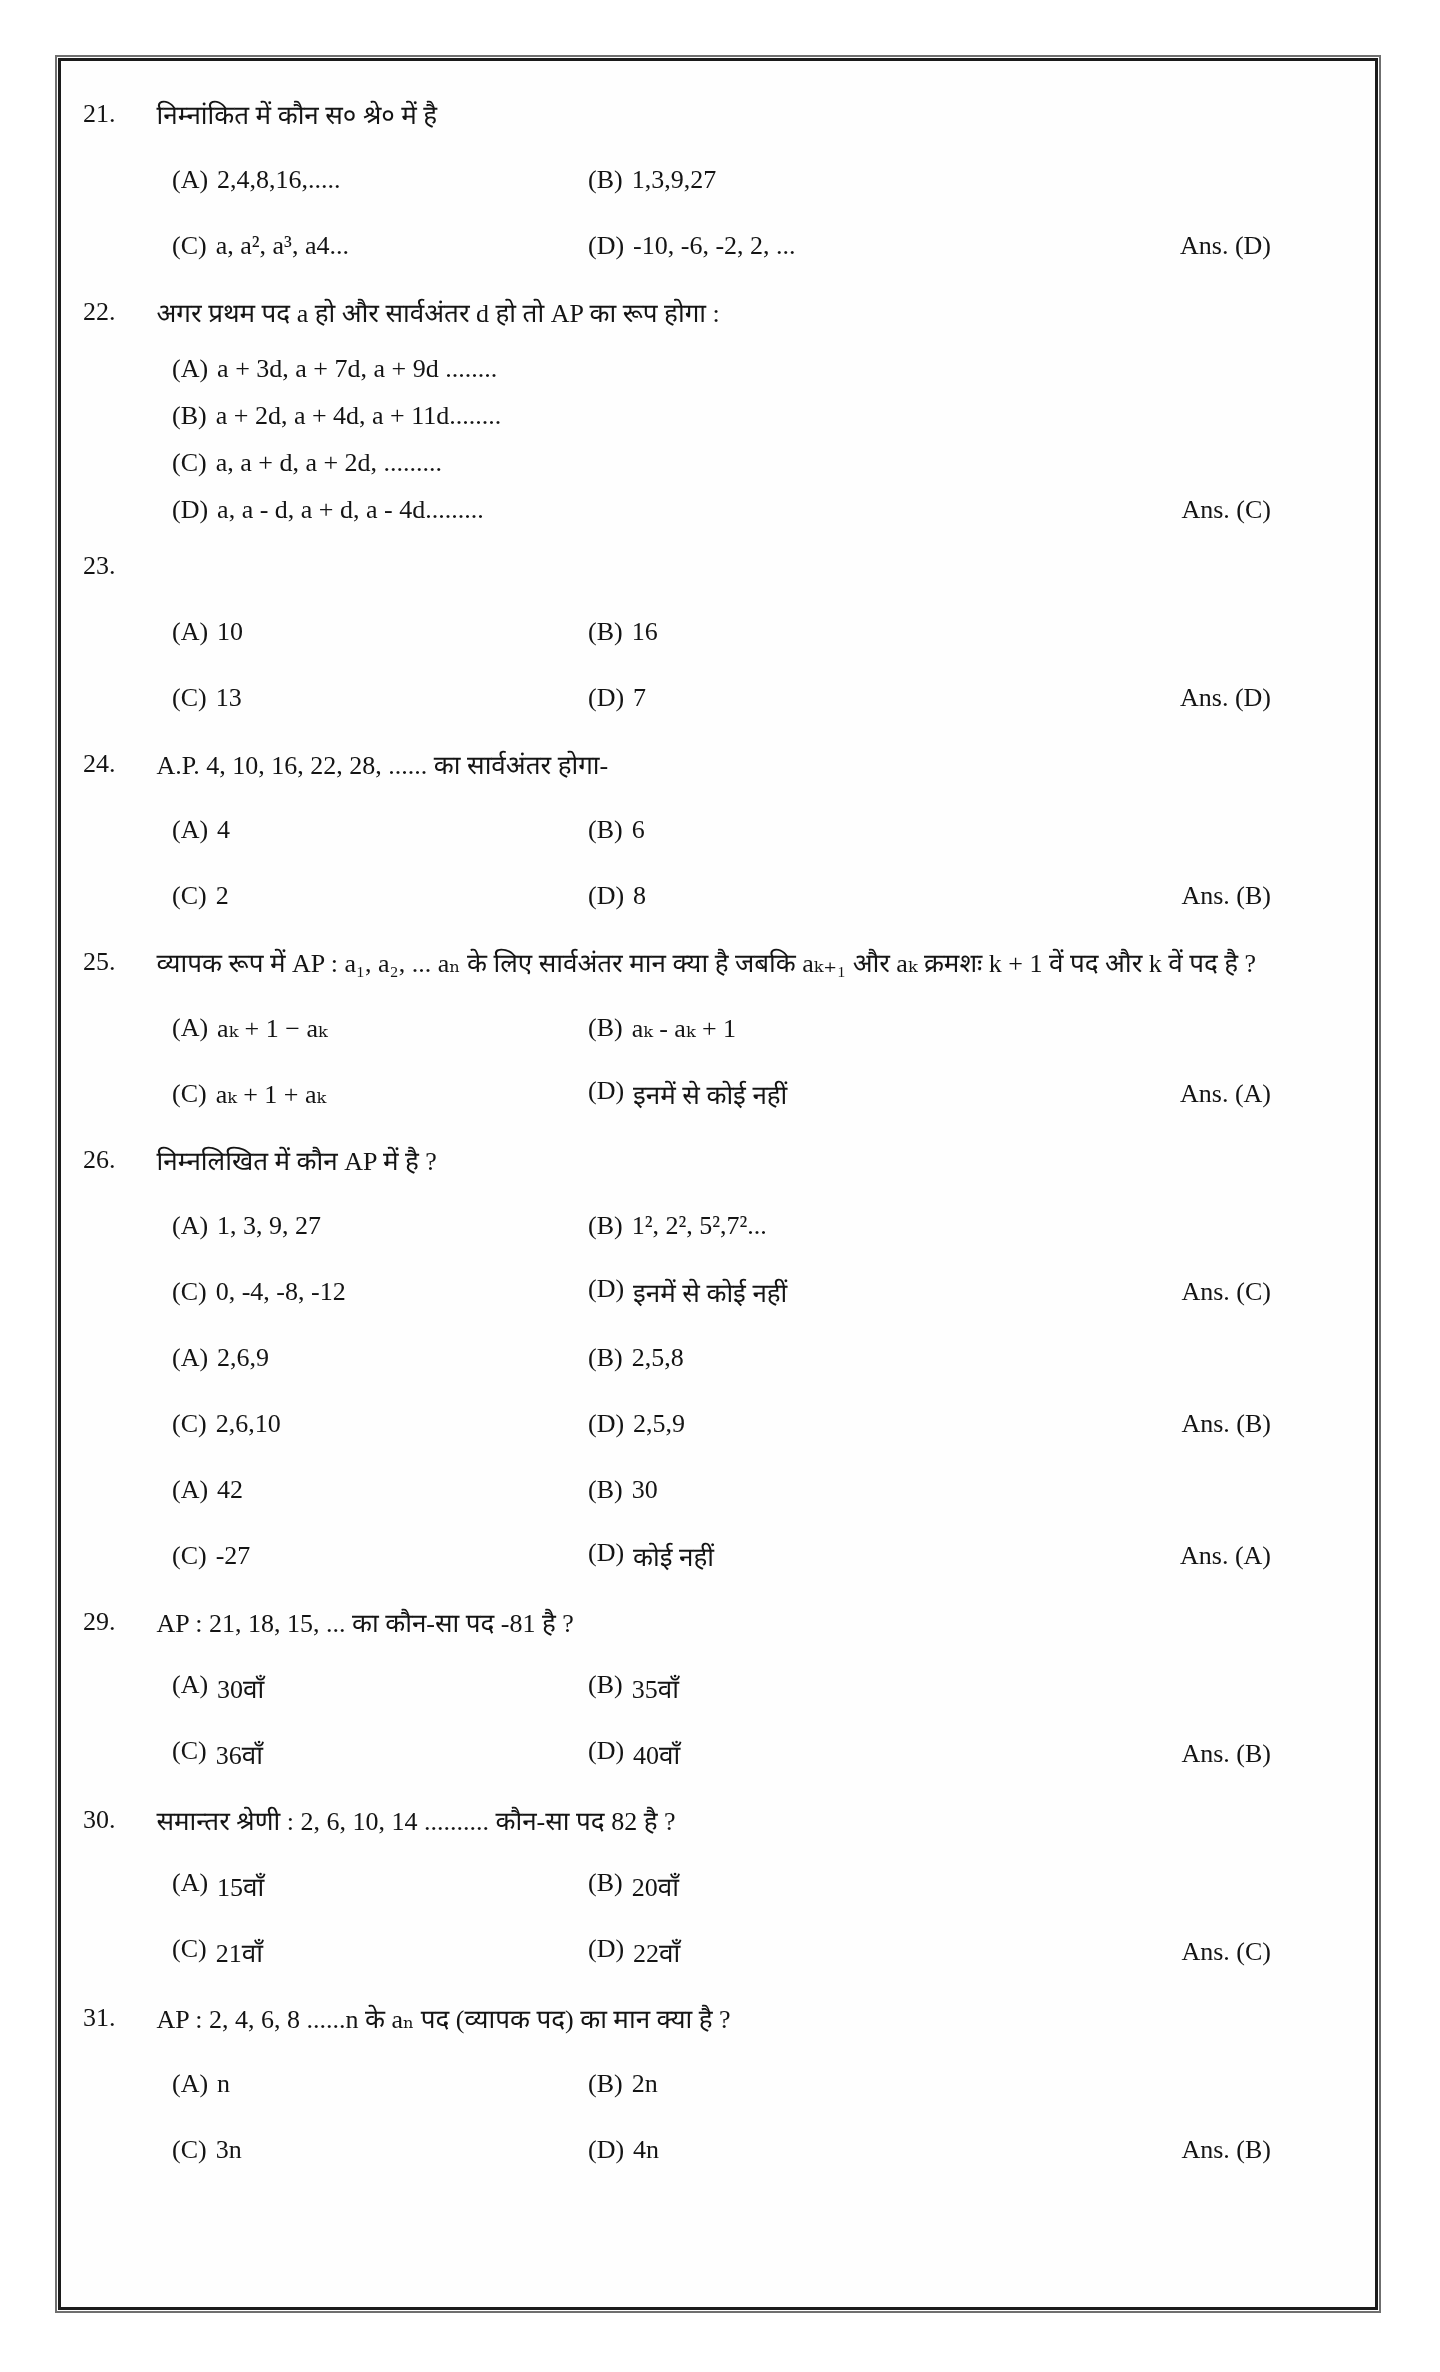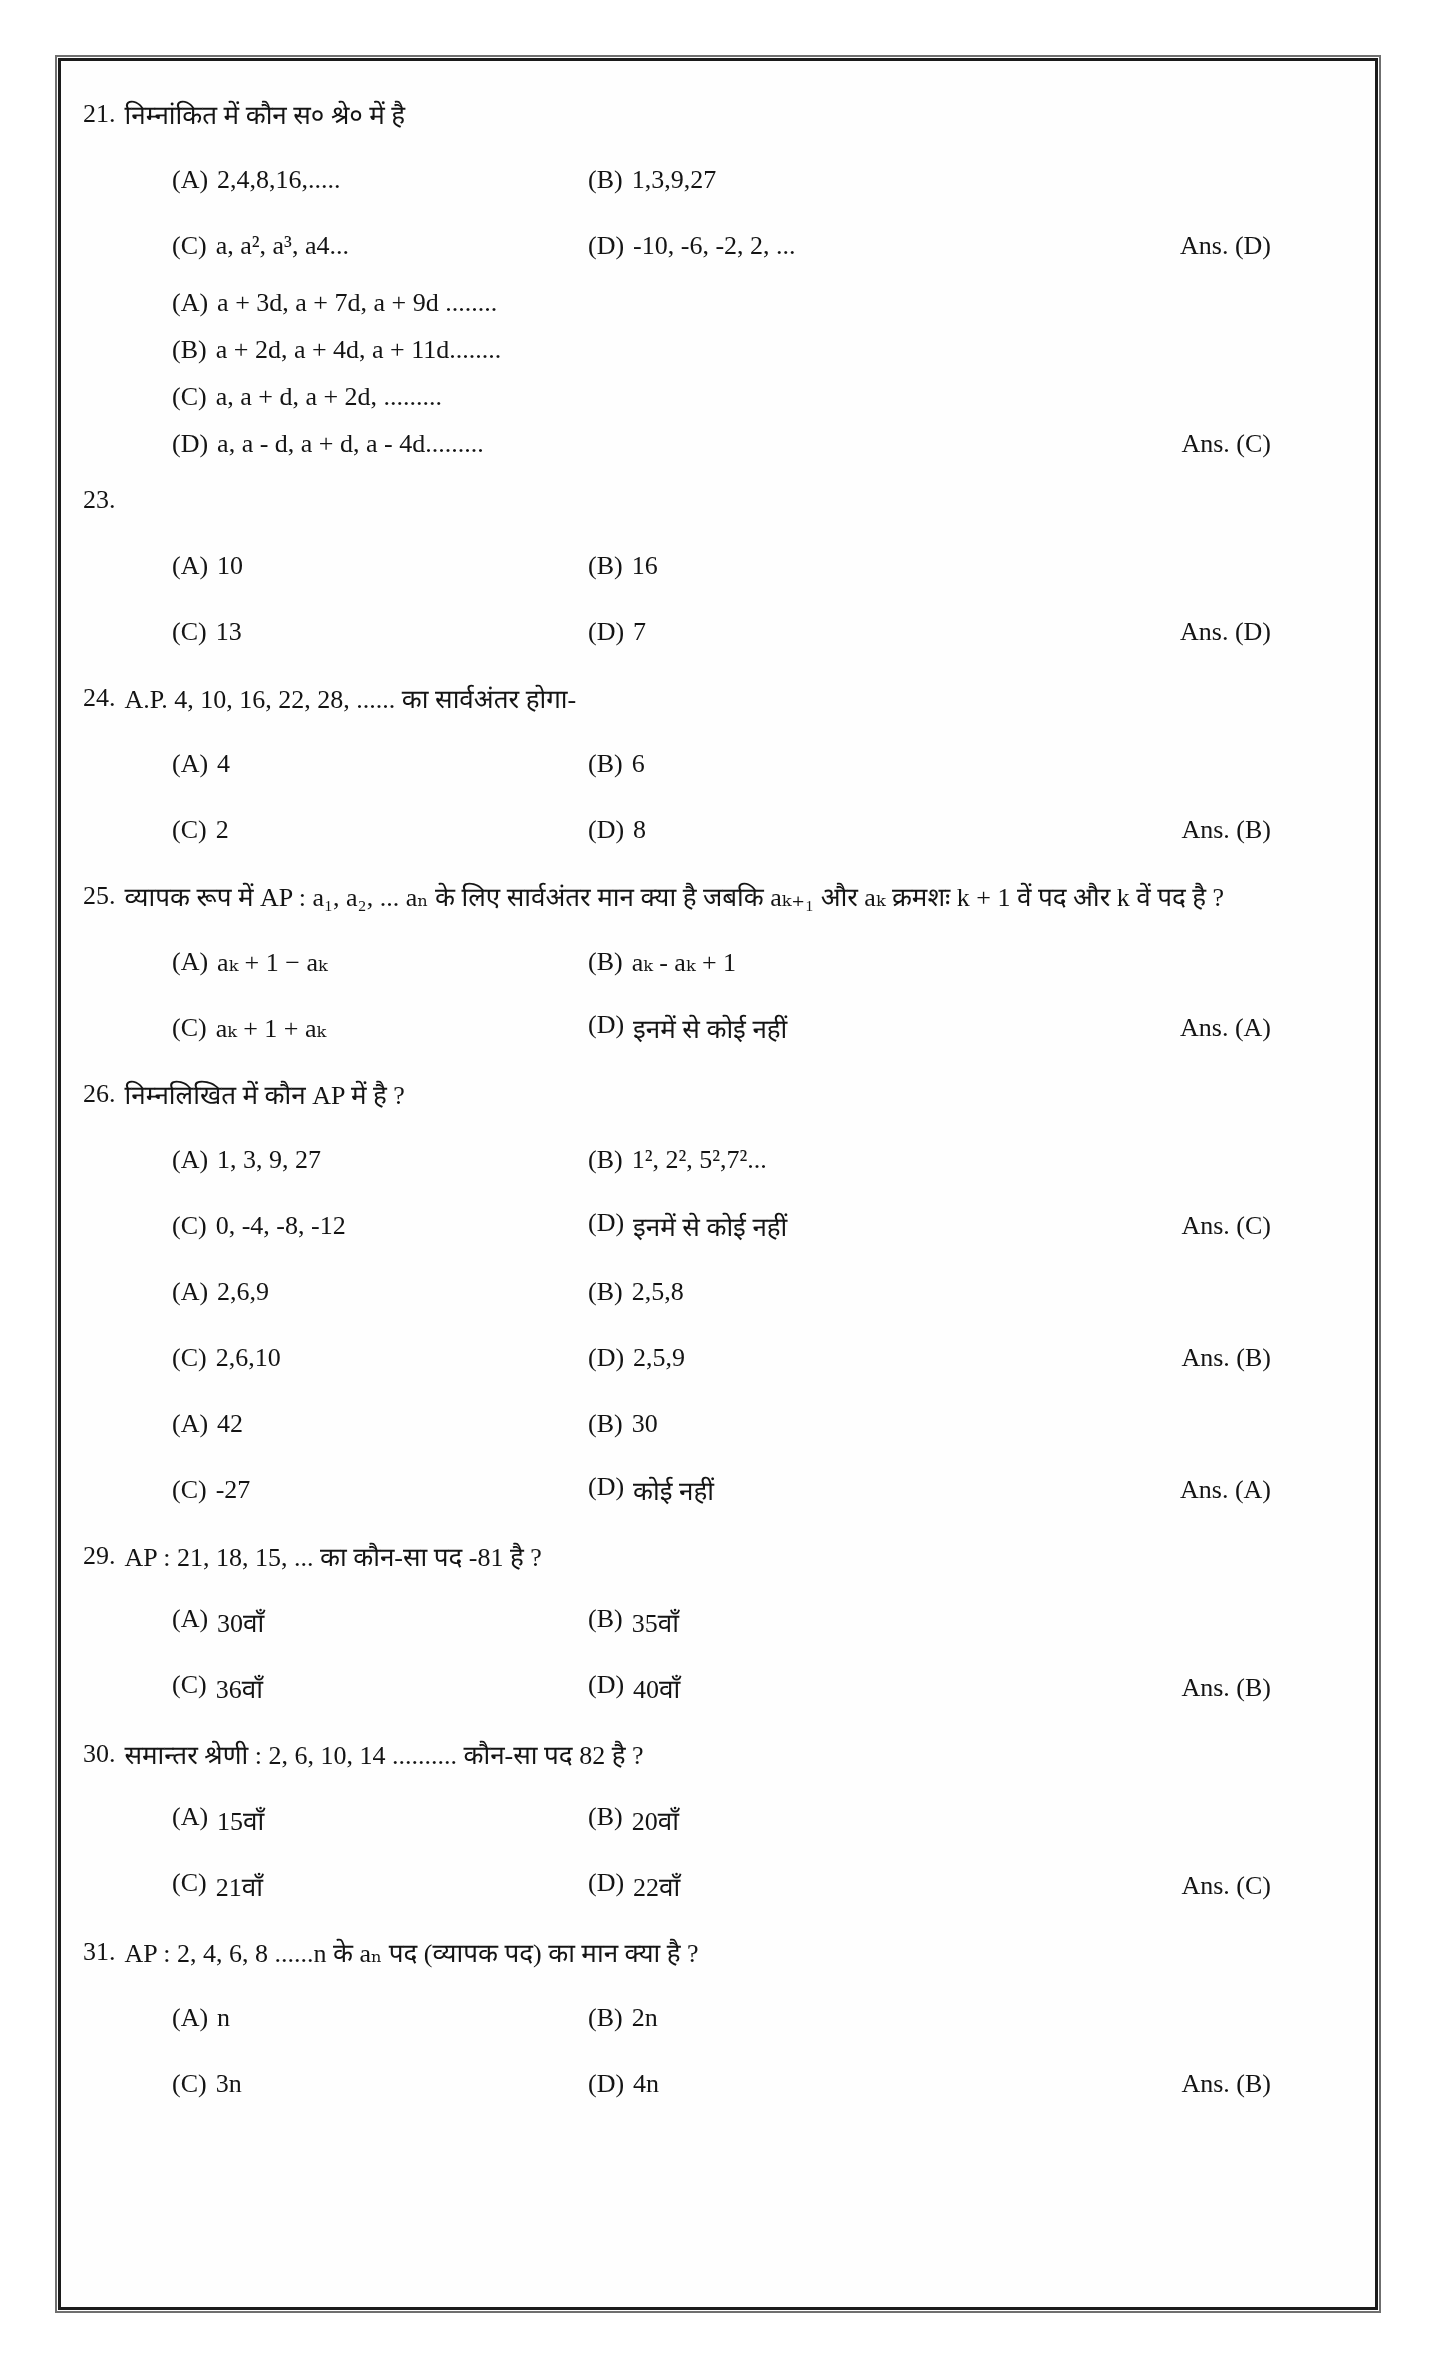--- a/index.html
+++ b/index.html
@@ -34,20 +34,21 @@
     position: relative;
     padding-top: 20px;
   }
   .line {
     position: relative;
     height: 66px;
     display: flex;
     align-items: center;
     font-size: 26px;
     white-space: nowrap;
+    gap: 32px;
   }
   .line.stacked { height: 47px; }
   .qline { padding-left: 22px; }
   .qnum { margin-right: 9px; }
   .opt {
     position: absolute;
     display: inline-flex;
     white-space: nowrap;
   }
   .opt .optlabel { margin-right: 9px; }
@@ -86,20 +87,24 @@
               <span class="opttext">a, a², a³, a4...</span>
             </span>
             <span class="opt col-b">
               <span class="optlabel">(D)</span>
               <span class="opttext">-10, -6, -2, 2, ...</span>
             </span>
             <span class="ans">Ans. (D)</span>
           </div>
         </section>
         <section class="question">
+          <div class="line qline">
+            <span class="qnum">22.</span>
+            <span class="qtext">अगर प्रथम पद a हो और सार्वअंतर d हो तो AP का रूप होगा :</span>
+          </div>
           <div class="line stacked">
             <span class="opt col-a">
               <span class="optlabel">(A)</span>
               <span class="opttext">a + 3d, a + 7d, a + 9d ........</span>
             </span>
           </div>
           <div class="line stacked">
             <span class="opt col-a">
               <span class="optlabel">(B)</span>
               <span class="opttext">a + 2d, a + 4d, a + 11d........</span>

